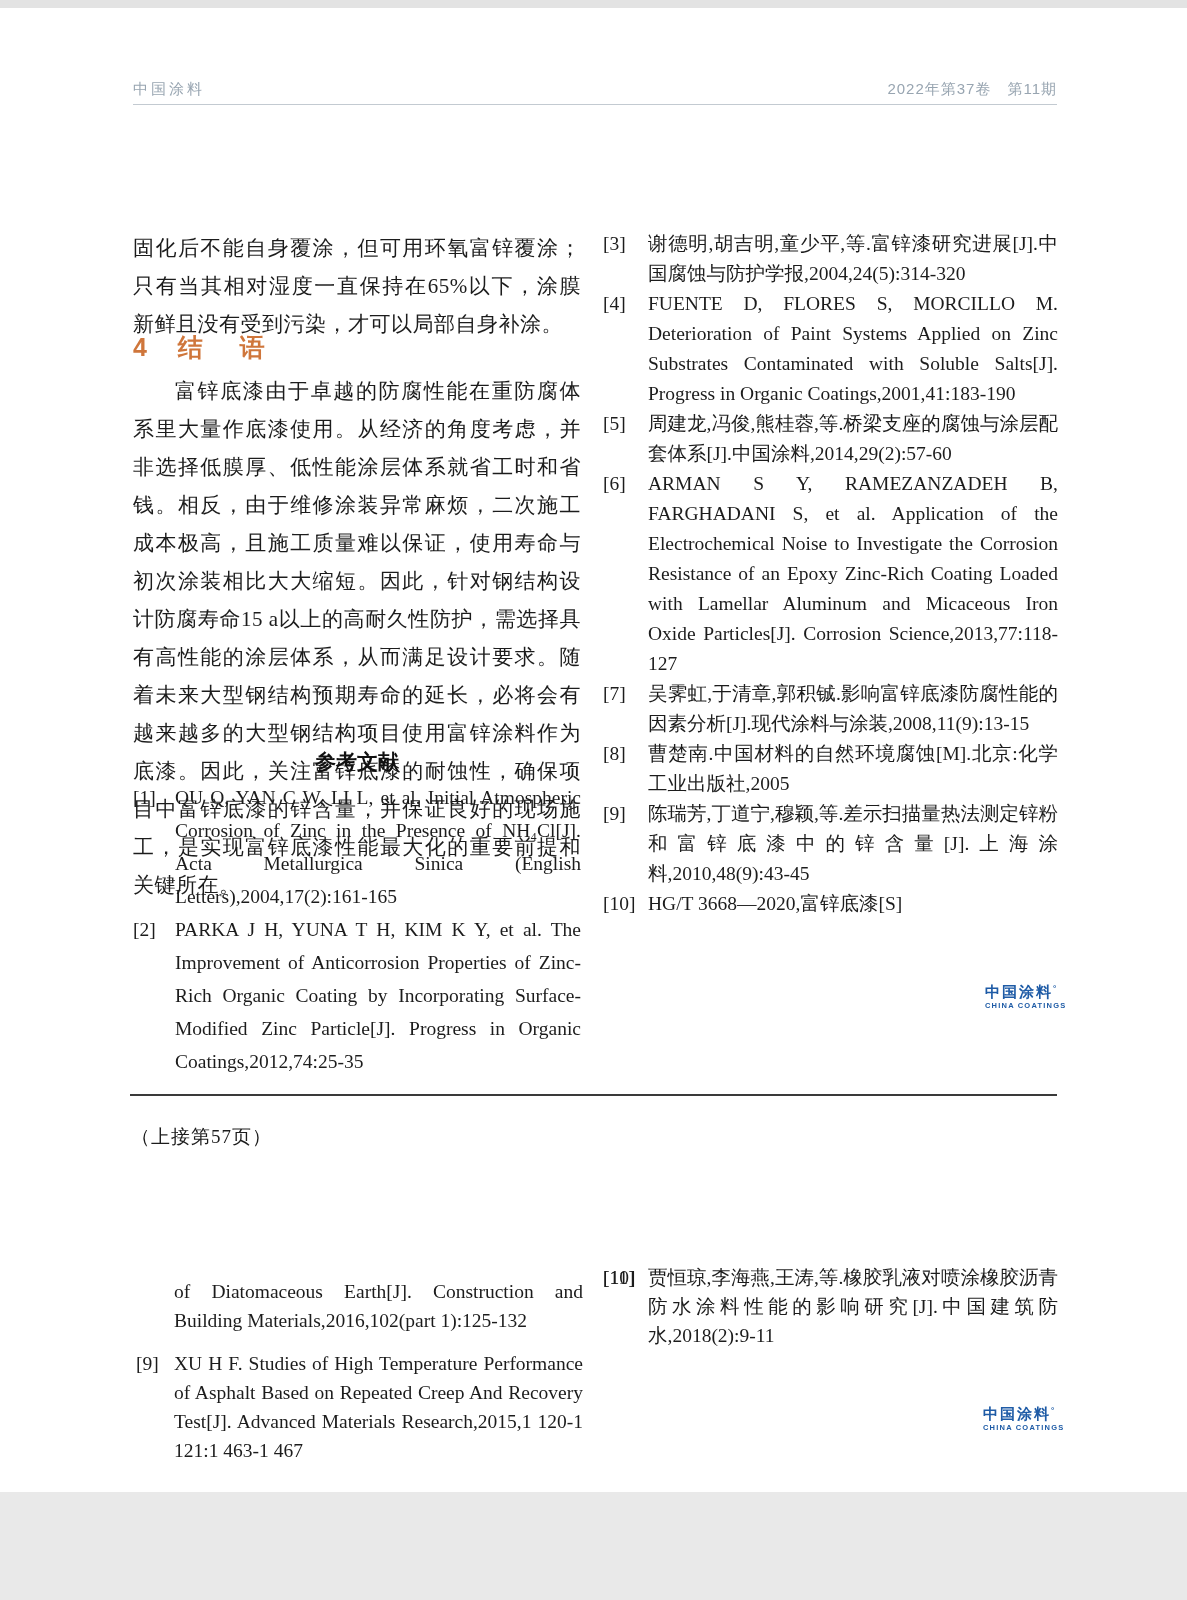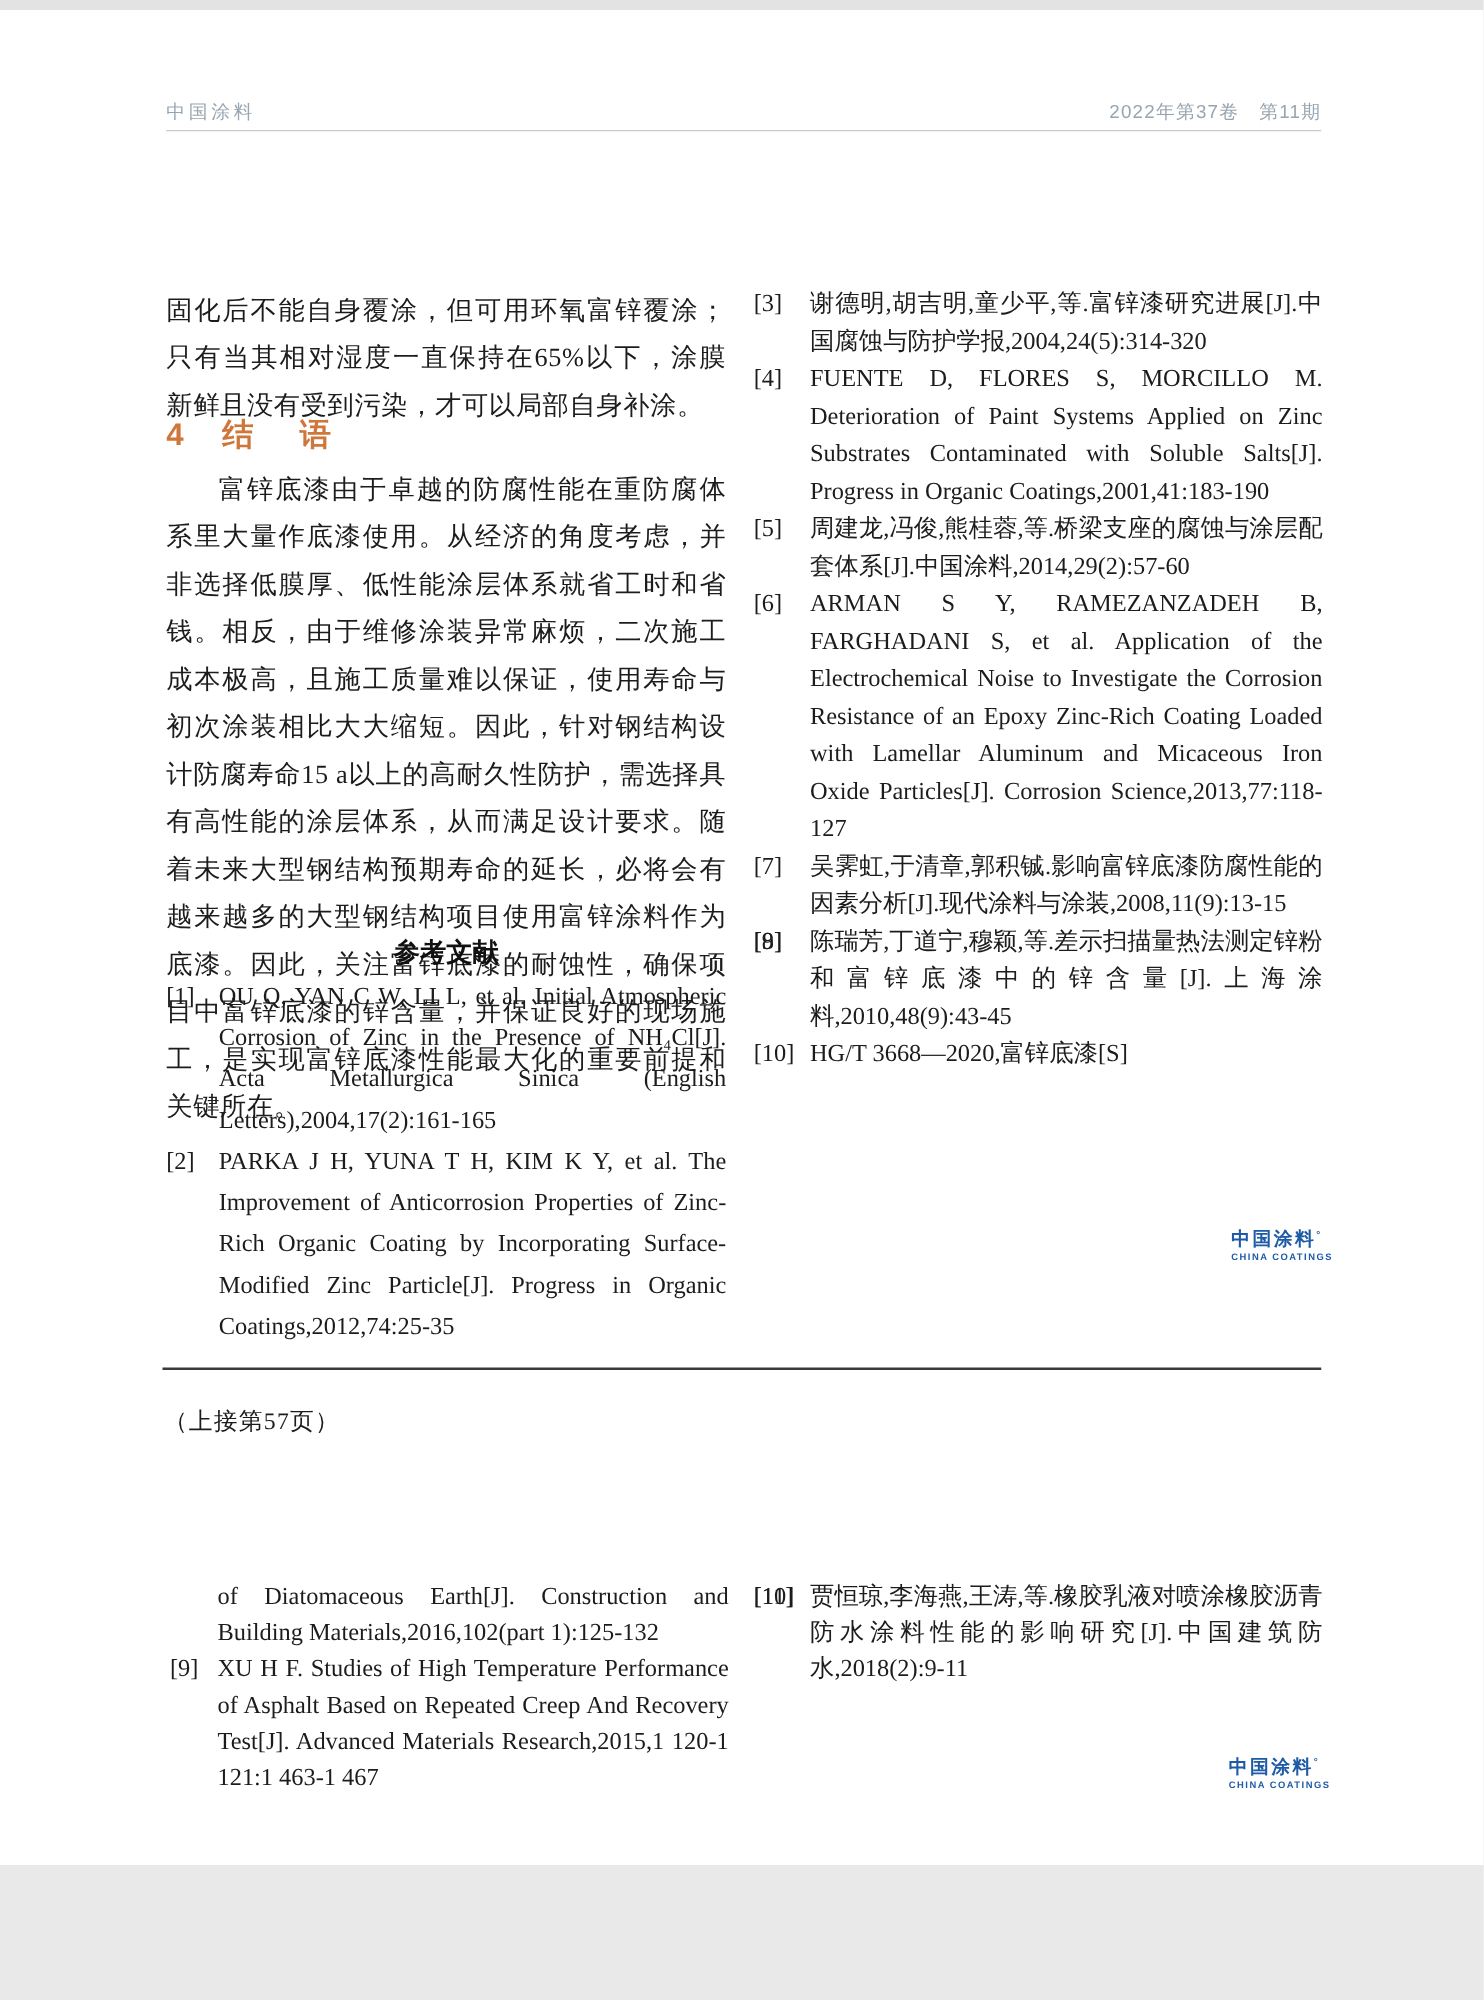--- a/index.html
+++ b/index.html
@@ -61,21 +61,21 @@
   .rnum{position:absolute;left:0;top:0;}
   .rtext{display:inline;}
 
   
   .divider{position:absolute;left:130px;top:1094px;width:927px;height:0;border-top:2px solid #3a3a3a;}
   .cont-note{position:absolute;left:131px;top:1124px;font-size:19px;letter-spacing:1px;}
 
   .bottom-left{position:absolute;left:136px;top:1263px;width:447px;}
   .bottom-right{position:absolute;left:603px;top:1263px;width:455px;}
   .bottom-left .ref,.bottom-right .ref{line-height:29px;}
-  .bottom-left .ref{padding-left:38px;}
+  .bottom-left .ref{padding-left:38px;margin-top:14px;}
   .bottom-right .ref{padding-left:45px;}
 
   
   .logo{position:absolute;color:#1e5ba6;text-align:left;line-height:1.1;}
   .logo-1{left:985px;top:984px;}
   .logo-2{left:983px;top:1406px;}
   .logo-cn{
     font-family:"Liberation Sans","DejaVu Sans",sans-serif;
     font-weight:bold;font-size:15px;letter-spacing:2px;white-space:nowrap;
   }
@@ -154,20 +154,21 @@
       <div class="ref">
         <span class="rnum">[6]</span>
         <span class="rtext">ARMAN S Y, RAMEZANZADEH B, FARGHADANI S, et al. Application of the Electrochemical Noise to Investigate the Corrosion Resistance of an Epoxy Zinc-Rich Coating Loaded with Lamellar Aluminum and Micaceous Iron Oxide Particles[J]. Corrosion Science,2013,77:118-127</span>
       </div>
       <div class="ref">
         <span class="rnum">[7]</span>
         <span class="rtext">吴霁虹,于清章,郭积铖.影响富锌底漆防腐性能的因素分析[J].现代涂料与涂装,2008,11(9):13-15</span>
       </div>
       <div class="ref">
         <span class="rnum">[8]</span>
+        <span class="rtext">曹楚南.中国材料的自然环境腐蚀[M].北京:化学工业出版社,2005</span>
       </div>
       <div class="ref">
         <span class="rnum">[9]</span>
         <span class="rtext">陈瑞芳,丁道宁,穆颖,等.差示扫描量热法测定锌粉和富锌底漆中的锌含量[J].上海涂料,2010,48(9):43-45</span>
       </div>
       <div class="ref">
         <span class="rnum">[10]</span>
         <span class="rtext">HG/T 3668—2020,富锌底漆[S]</span>
       </div>
     </div>

